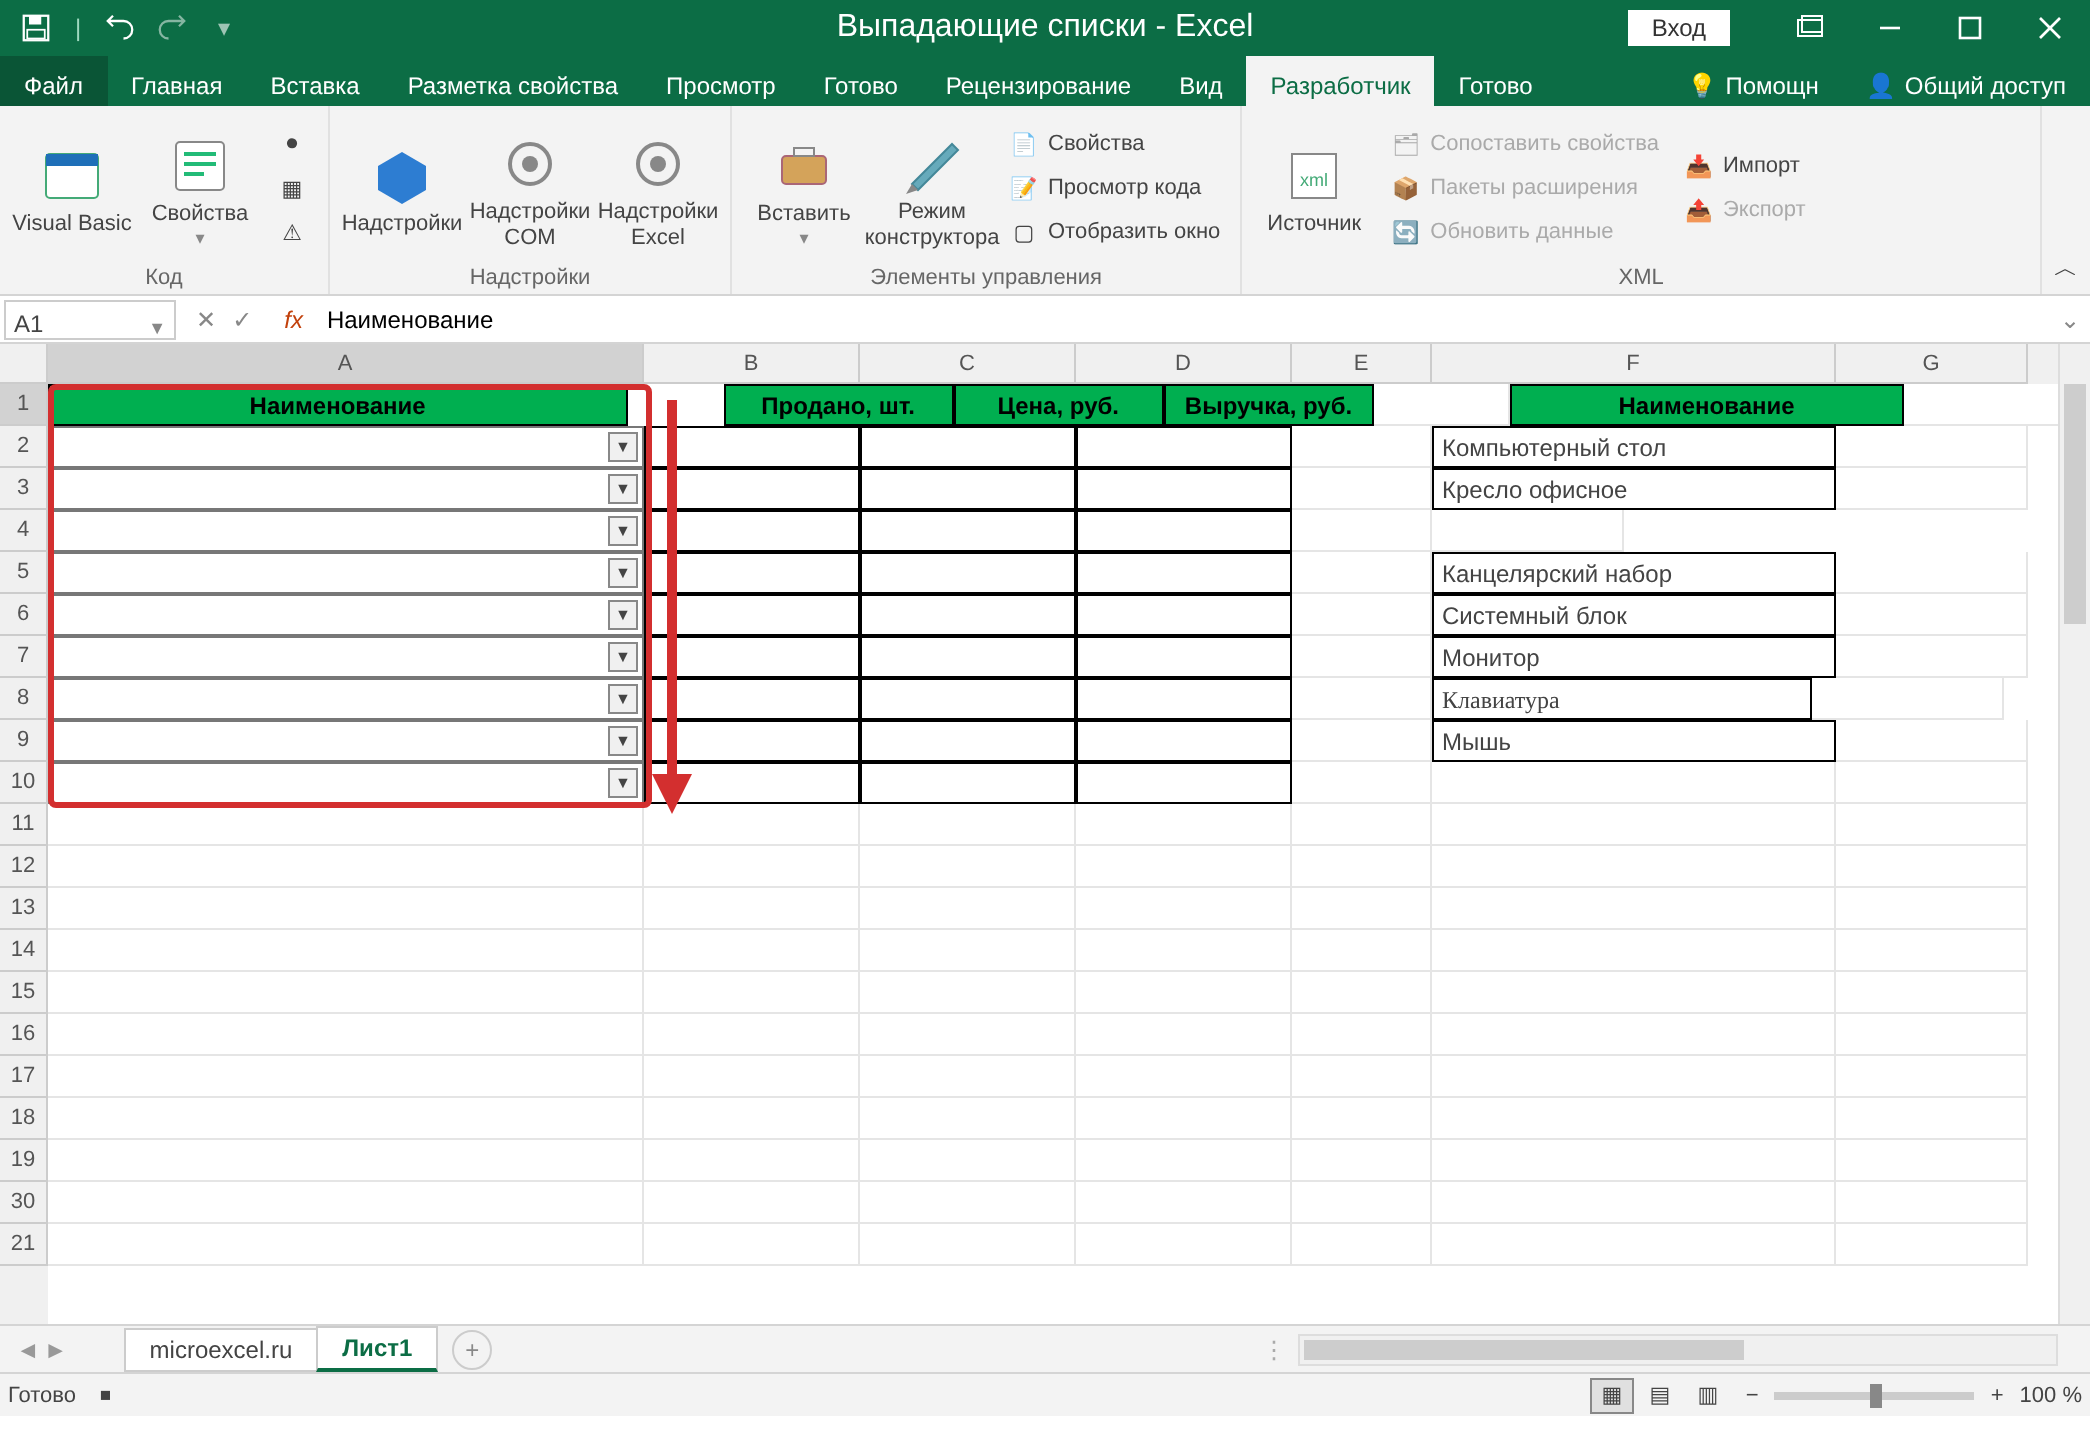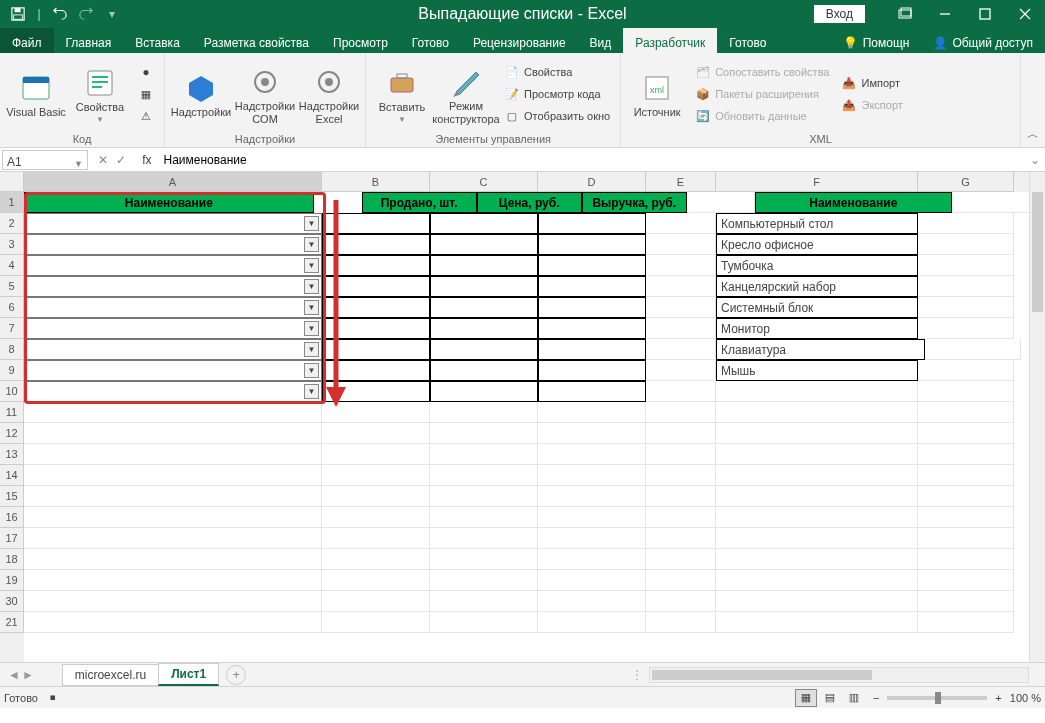--- a/index.html
+++ b/index.html
@@ -25,21 +25,21 @@
 .big-btn { width: 60px; display: flex; flex-direction: column; align-items: center; justify-content: center; cursor: pointer; text-align: center; font-size: 11px; line-height: 1.2; padding-top: 4px; }
 .big-btn .icon { width: 32px; height: 32px; margin-bottom: 2px; display:flex; align-items:center; justify-content:center; }
 .small-btns { display: flex; flex-direction: column; gap: 2px; justify-content: center; }
 .small-btn { display: flex; align-items: center; gap: 4px; padding: 2px 4px; cursor: pointer; font-size: 11px; white-space: nowrap; }
 .small-btn .icon { width: 16px; height: 16px; display:inline-flex; align-items:center; justify-content:center;}
 .small-btn.disabled { color: #aaa; }
 .collapse-btn { width: 24px; display: flex; align-items: flex-end; justify-content: center; padding-bottom: 4px; cursor: pointer; }
 .namebox-row { height: 24px; background: #fff; border-bottom: 1px solid #d4d4d4; display: flex; align-items: center; }
 .name-box { width: 86px; border: 1px solid #ccc; height: 20px; padding: 0 4px; margin-left: 2px; font-size: 12px; display:flex; align-items:flex-end; justify-content:space-between; }
 .fx-btns { display: flex; gap: 8px; padding: 0 10px; color: #888; }
-.fx-label { color: #404040; padding: 0 6px; }
+.fx-label { font-style: italic; color: #c2410c; padding: 0 6px; }
 .formula-bar { flex: 1; padding: 0 6px; height:20px; border:none; font-size:12px; outline:none;}
 .fb-expand { width:20px; text-align:center; color:#888; cursor:pointer;}
 .grid-area { position: relative; height: 490px; display: flex; }
 .row-headers { width: 24px; background: #f0f0f0; }
 .corner { height: 20px; background: #f0f0f0; border-right: 1px solid #ccc; border-bottom: 1px solid #ccc; }
 .row-h { height: 21px; border-bottom: 1px solid #ccc; border-right: 1px solid #ccc; text-align: center; font-size: 11px; line-height: 21px; color: #555; background:#f0f0f0;}
 .row-h.sel { background: #d2d2d2; }
 .grid-main { flex: 1; overflow: hidden; position: relative; }
 .col-headers { height: 20px; display: flex; background: #f0f0f0; }
 .col-h { border-right: 1px solid #ccc; border-bottom: 1px solid #ccc; text-align: center; font-size: 11px; line-height: 20px; color: #555; }
@@ -380,21 +380,20 @@
           <div class="cell" style="width: 96px;"></div>
         </div>
         <div class="cell-row">
           <div class="cell tbl-cell dropdown" style="width: 298px; background: rgb(255, 255, 255); border: 1px solid rgb(119, 119, 119);">
             <div class="dropdown-btn">▼</div>
           </div>
           <div class="cell tbl-cell" style="width: 108px;"></div>
           <div class="cell tbl-cell" style="width: 108px;"></div>
           <div class="cell tbl-cell" style="width: 108px;"></div>
           <div class="cell" style="width: 70px;"></div>
-          <div class="cell tbl-cell f" style="width: 202px;">Тумбочка</div>
           <div class="cell" style="width: 96px;"></div>
         </div>
         <div class="cell-row">
           <div class="cell tbl-cell dropdown" style="width: 298px; background: rgb(255, 255, 255); border: 1px solid rgb(119, 119, 119);">
             <div class="dropdown-btn">▼</div>
           </div>
           <div class="cell tbl-cell" style="width: 108px;"></div>
           <div class="cell tbl-cell" style="width: 108px;"></div>
           <div class="cell tbl-cell" style="width: 108px;"></div>
           <div class="cell" style="width: 70px;"></div>
@@ -424,21 +423,21 @@
           <div class="cell" style="width: 96px;"></div>
         </div>
         <div class="cell-row">
           <div class="cell tbl-cell dropdown" style="width: 298px; background: rgb(255, 255, 255); border: 1px solid rgb(119, 119, 119);">
             <div class="dropdown-btn">▼</div>
           </div>
           <div class="cell tbl-cell" style="width: 108px;"></div>
           <div class="cell tbl-cell" style="width: 108px;"></div>
           <div class="cell tbl-cell" style="width: 108px;"></div>
           <div class="cell" style="width: 70px;"></div>
-          <div class="cell tbl-cell f" style="width: 209px;">Клавиатура</div>
+          <div class="cell tbl-cell f" style="width: 190px; font-family: Liberation Serif, serif;">Клавиатура</div>
           <div class="cell" style="width: 96px;"></div>
         </div>
         <div class="cell-row">
           <div class="cell tbl-cell dropdown" style="width: 298px; background: rgb(255, 255, 255); border: 1px solid rgb(119, 119, 119);">
             <div class="dropdown-btn">▼</div>
           </div>
           <div class="cell tbl-cell" style="width: 108px;"></div>
           <div class="cell tbl-cell" style="width: 108px;"></div>
           <div class="cell tbl-cell" style="width: 108px;"></div>
           <div class="cell" style="width: 70px;"></div>

